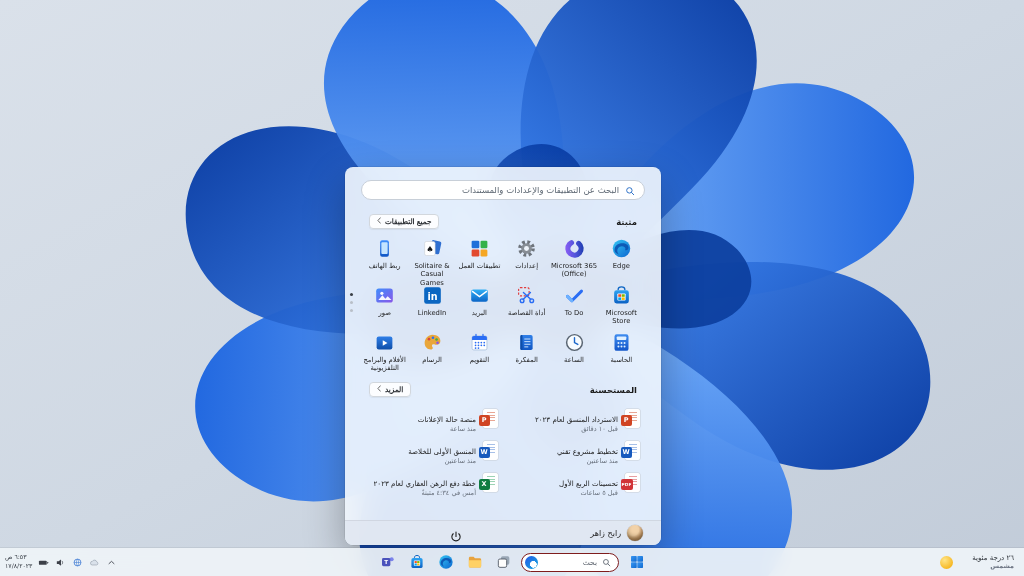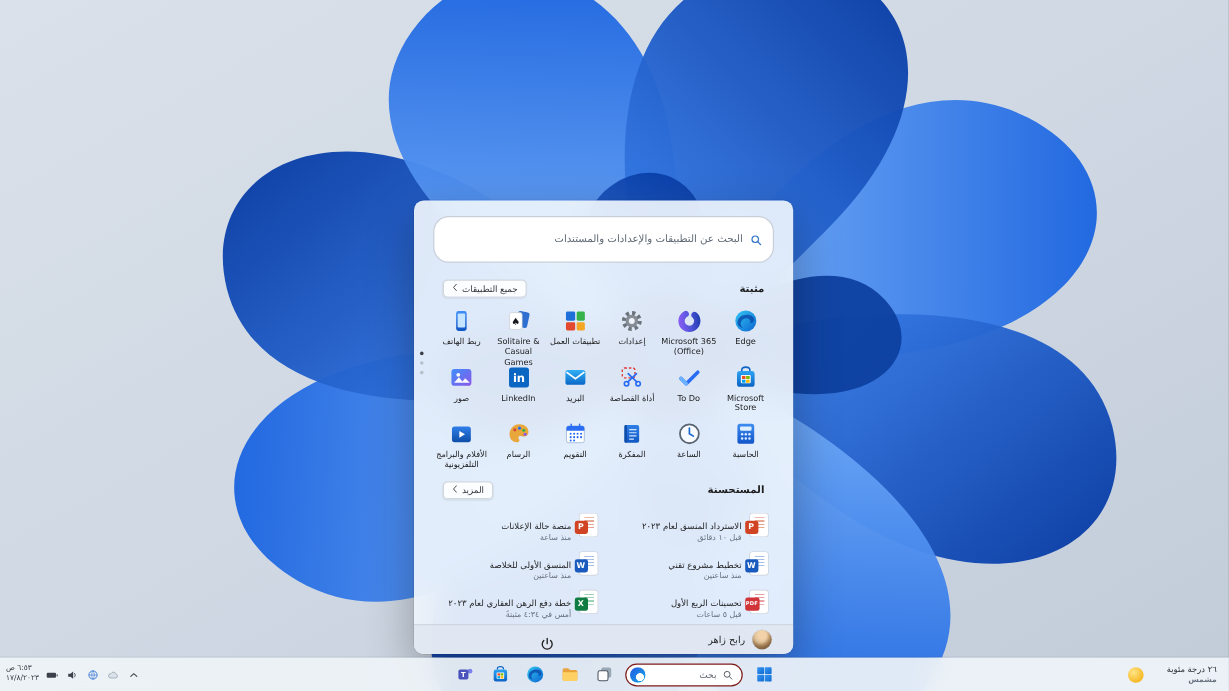--- a/index.html
+++ b/index.html
@@ -7,30 +7,30 @@
     font-family:"DejaVu Sans",sans-serif;-webkit-font-smoothing:antialiased;}
   .wallpaper{position:absolute;inset:0;}
 
   
   .start-menu{position:absolute;left:345px;top:167px;width:316px;height:378px;
     border-radius:8px;background:rgba(243,247,252,.9);
     backdrop-filter:blur(14px) saturate(1.15);
     box-shadow:0 16px 40px rgba(0,0,0,.30),0 0 0 .5px rgba(0,0,0,.14);
     direction:rtl;overflow:hidden;}
   .menu-body{padding:13px 16px 0;position:relative;}
-  .search-box{display:flex;align-items:center;gap:6px;height:39px;background:#fff;
+  .search-box{display:flex;align-items:center;gap:6px;height:20px;background:#fff;
     border:1px solid #c8cfd8;border-radius:13px;padding:0 9px;box-sizing:border-box;}
   .search-box svg{width:10px;height:10px;flex:0 0 auto;}
   .search-ph{font-size:8.5px;color:#5f6974;}
 
   .section-head{display:flex;align-items:center;margin:13px 8px 4px;height:17px;}
   .section-title{font-size:8.5px;font-weight:700;color:#1c1c1c;}
   .pill-btn{margin-inline-start:auto;display:flex;align-items:flex-start;gap:4px;
     background:rgba(255,255,255,.9);border:1px solid #d2d7dd;border-radius:4px;
-    padding:2px 7px;font-size:7.3px;color:#2f3338;box-shadow:0 1px 1px rgba(0,0,0,.06);cursor:pointer;}
+    padding:2px 7px;font-size:7.3px;color:#2f3338;box-shadow:0 1px 1px rgba(0,0,0,.06);cursor:pointer;font-weight:bold;}
   .pill-btn svg{width:4px;height:7px;}
 
   .apps-grid{display:grid;grid-template-columns:repeat(6,1fr);margin:1px 0 0;}
   .app-item{display:flex;flex-direction:column;align-items:center;height:47px;
     padding-top:4px;box-sizing:border-box;border-radius:4px;cursor:pointer;}
   .app-icon{width:21px;height:21px;}
   .app-icon svg{width:100%;height:100%;display:block;}
   .app-label{margin-top:3px;font-size:6.8px;line-height:1.25;color:#1d1d1d;
     text-align:center;max-width:48px;}
 

